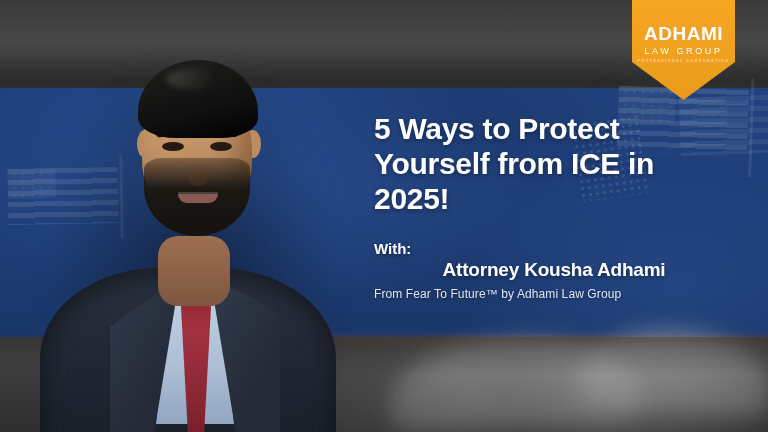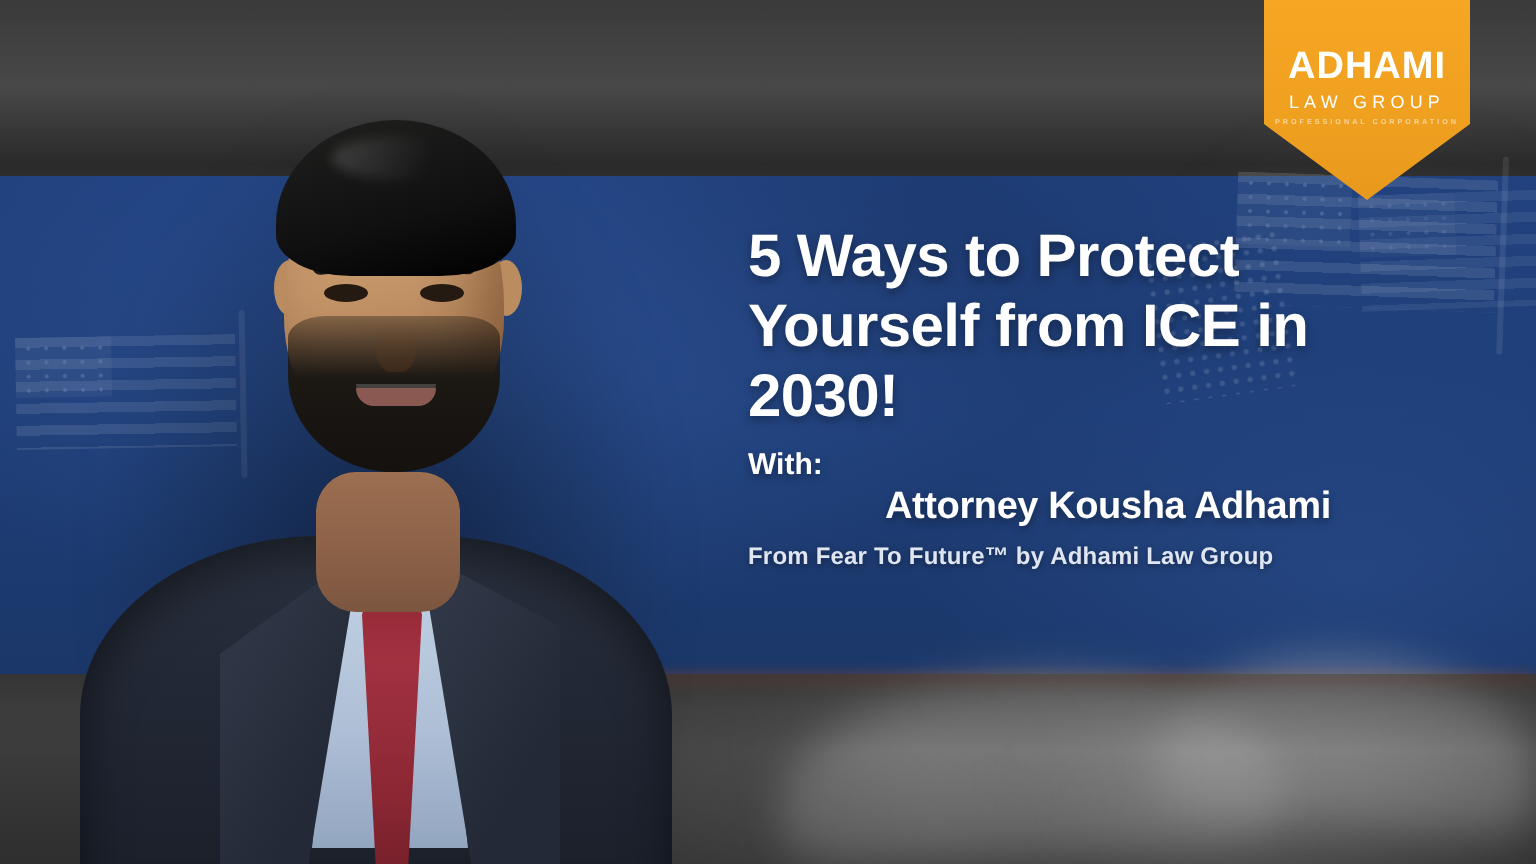--- a/index.html
+++ b/index.html
@@ -299,36 +299,36 @@
     line-height: 1.16;
     letter-spacing: -.3px;
     margin: 0;
     text-shadow: 0 2px 5px rgba(0,0,0,.35);
     max-width: 300px;
   }
   .with-label {
     color: #ffffff;
     font-size: 15px;
     font-weight: 700;
-    margin: 8px 0 2px 0;
+    margin: 24px 0 2px 0;
     text-shadow: 0 2px 4px rgba(0,0,0,.35);
   }
   .speaker {
     color: #ffffff;
     font-size: 19px;
     font-weight: 700;
     margin: 0;
     letter-spacing: -.2px;
     text-shadow: 0 2px 4px rgba(0,0,0,.35);
     text-align: center;
   }
   .tagline {
     color: #dfe6f2;
     font-size: 12px;
-    font-weight: 700;
+    font-weight: 400;
     margin: 6px 0 0 0;
     letter-spacing: .1px;
     text-shadow: 0 1px 3px rgba(0,0,0,.4);
   }
 </style>
 </head>
 <body>
 
 <div id="stage">
 
@@ -388,19 +388,19 @@
     <div class="p-hair-sheen"></div>
   </div>
 
   <div class="logo-pennant">
     <div class="logo-name">ADHAMI</div>
     <div class="logo-sub">LAW GROUP</div>
     <div class="logo-micro">PROFESSIONAL CORPORATION</div>
   </div>
 
   <div class="text-block">
-    <h1 class="headline">5 Ways to Protect Yourself from ICE in 2030!</h1>
+    <h1 class="headline">5 Ways to Protect Yourself from ICE in 2025!</h1>
     <div class="with-label">With:</div>
     <div class="speaker">Attorney Kousha Adhami</div>
     <div class="tagline">From Fear To Future™ by Adhami Law Group</div>
   </div>
 
 </div>
 
 </body></html>

